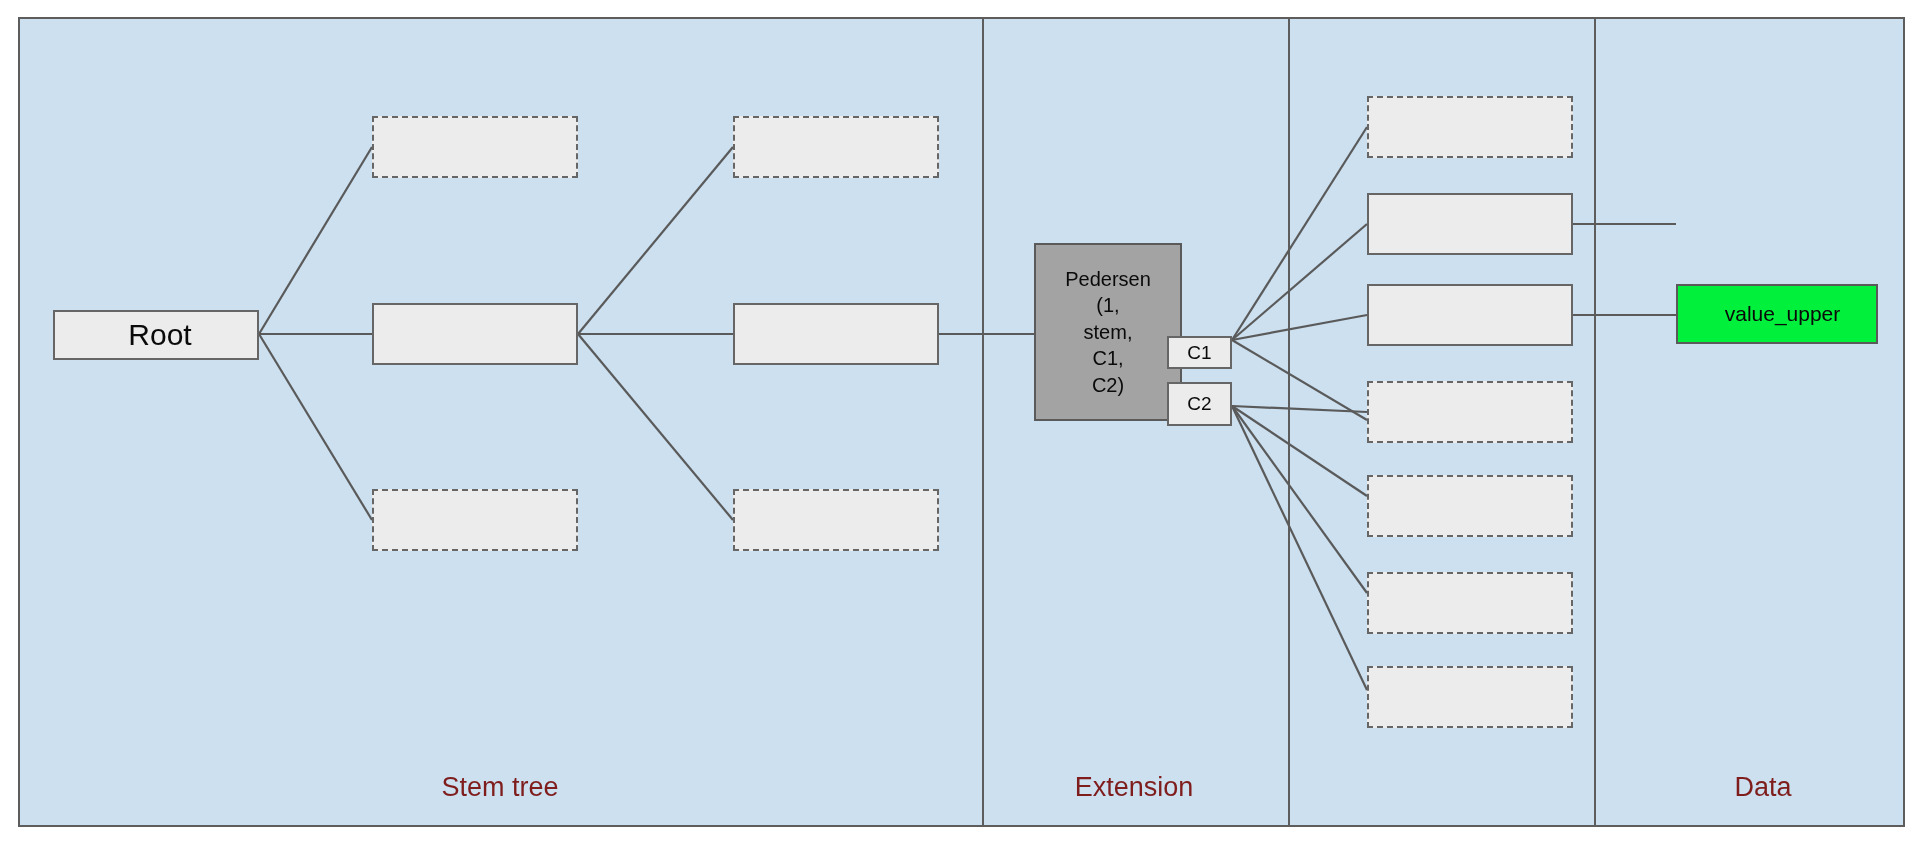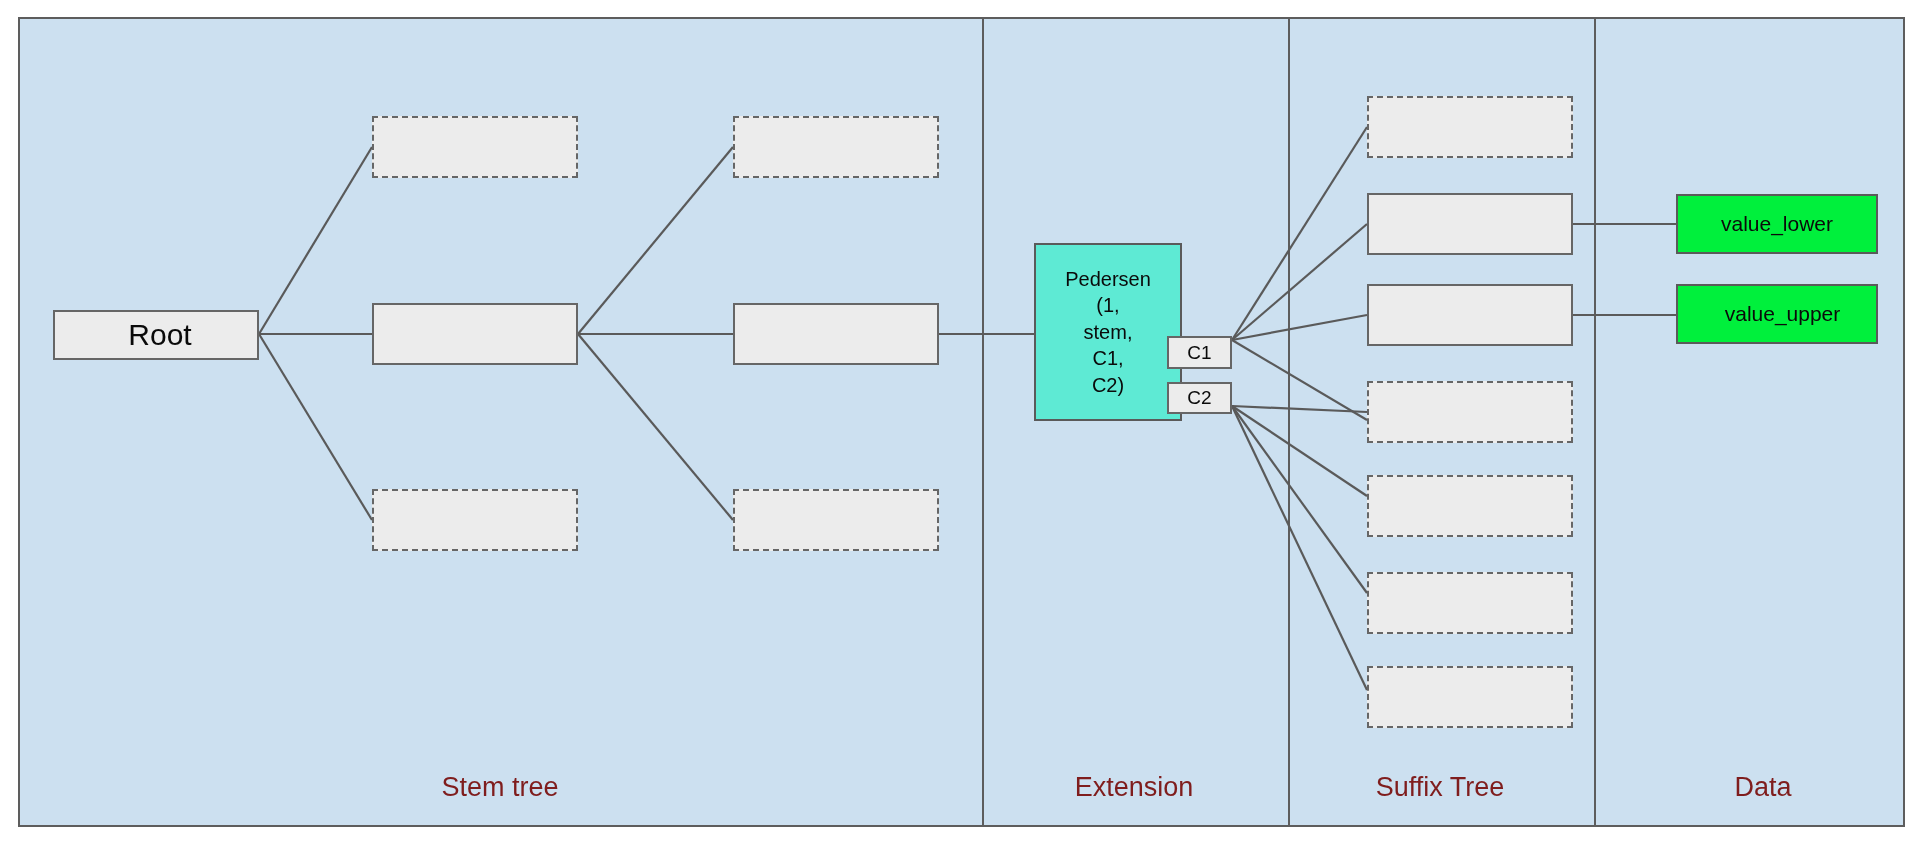--- a/index.html
+++ b/index.html
@@ -65,21 +65,21 @@
     border-width: 2.5px;
   }
   .node.root {
     font-size: 30px;
   }
   .node.commit {
     font-size: 19px;
     border-width: 2px;
   }
   .node.pedersen {
-    background: #5eead4;
+    background: #a3a3a3;
     border: 2px solid #5a5a5a;
     font-size: 20px;
     line-height: 1.32;
     text-align: center;
     flex-direction: column;
   }
   .node.data-value {
     background: #00f03c;
     border: 2px solid #5a5a5a;
     font-size: 21px;
@@ -155,21 +155,21 @@
     <span>Pedersen</span>
     <span>(1,</span>
     <span>stem,</span>
     <span>C1,</span>
     <span>C2)</span>
   </div>
 
   <div class="node commit" style="left:1167px; top:336px; width:65px; height:33px;">
     <span>C1</span>
   </div>
-  <div class="node commit" style="left:1167px; top:382px; width:65px; height:32px;">
+  <div class="node commit" style="left:1167px; top:382px; width:65px; height:44px;">
     <span>C2</span>
   </div>
 
   <div class="node dashed" style="left:1367px; top:96px; width:206px; height:62px;">
     <span></span>
   </div>
   <div class="node" style="left:1367px; top:193px; width:206px; height:62px;">
     <span></span>
   </div>
   <div class="node" style="left:1367px; top:284px; width:206px; height:62px;">
@@ -181,25 +181,21 @@
   <div class="node dashed" style="left:1367px; top:475px; width:206px; height:62px;">
     <span></span>
   </div>
   <div class="node dashed" style="left:1367px; top:572px; width:206px; height:62px;">
     <span></span>
   </div>
   <div class="node dashed" style="left:1367px; top:666px; width:206px; height:62px;">
     <span></span>
   </div>
 
-  <div class="node data-value" style="left:1676px; top:194px; width:202px; height:60px;">
-    <span>value_lower</span>
-  </div>
   <div class="node data-value" style="left:1676px; top:284px; width:202px; height:60px;padding-left:11px;">
     <span>value_upper</span>
   </div>
 
   <div class="panel-label" style="left:20px; top:772px; width:960px;">Stem tree</div>
   <div class="panel-label" style="left:982px; top:772px; width:304px;">Extension</div>
-  <div class="panel-label" style="left:1288px; top:772px; width:304px;">Suffix Tree</div>
   <div class="panel-label" style="left:1594px; top:772px; width:338px;">Data</div>
 
 </div>
 
 </body></html>

